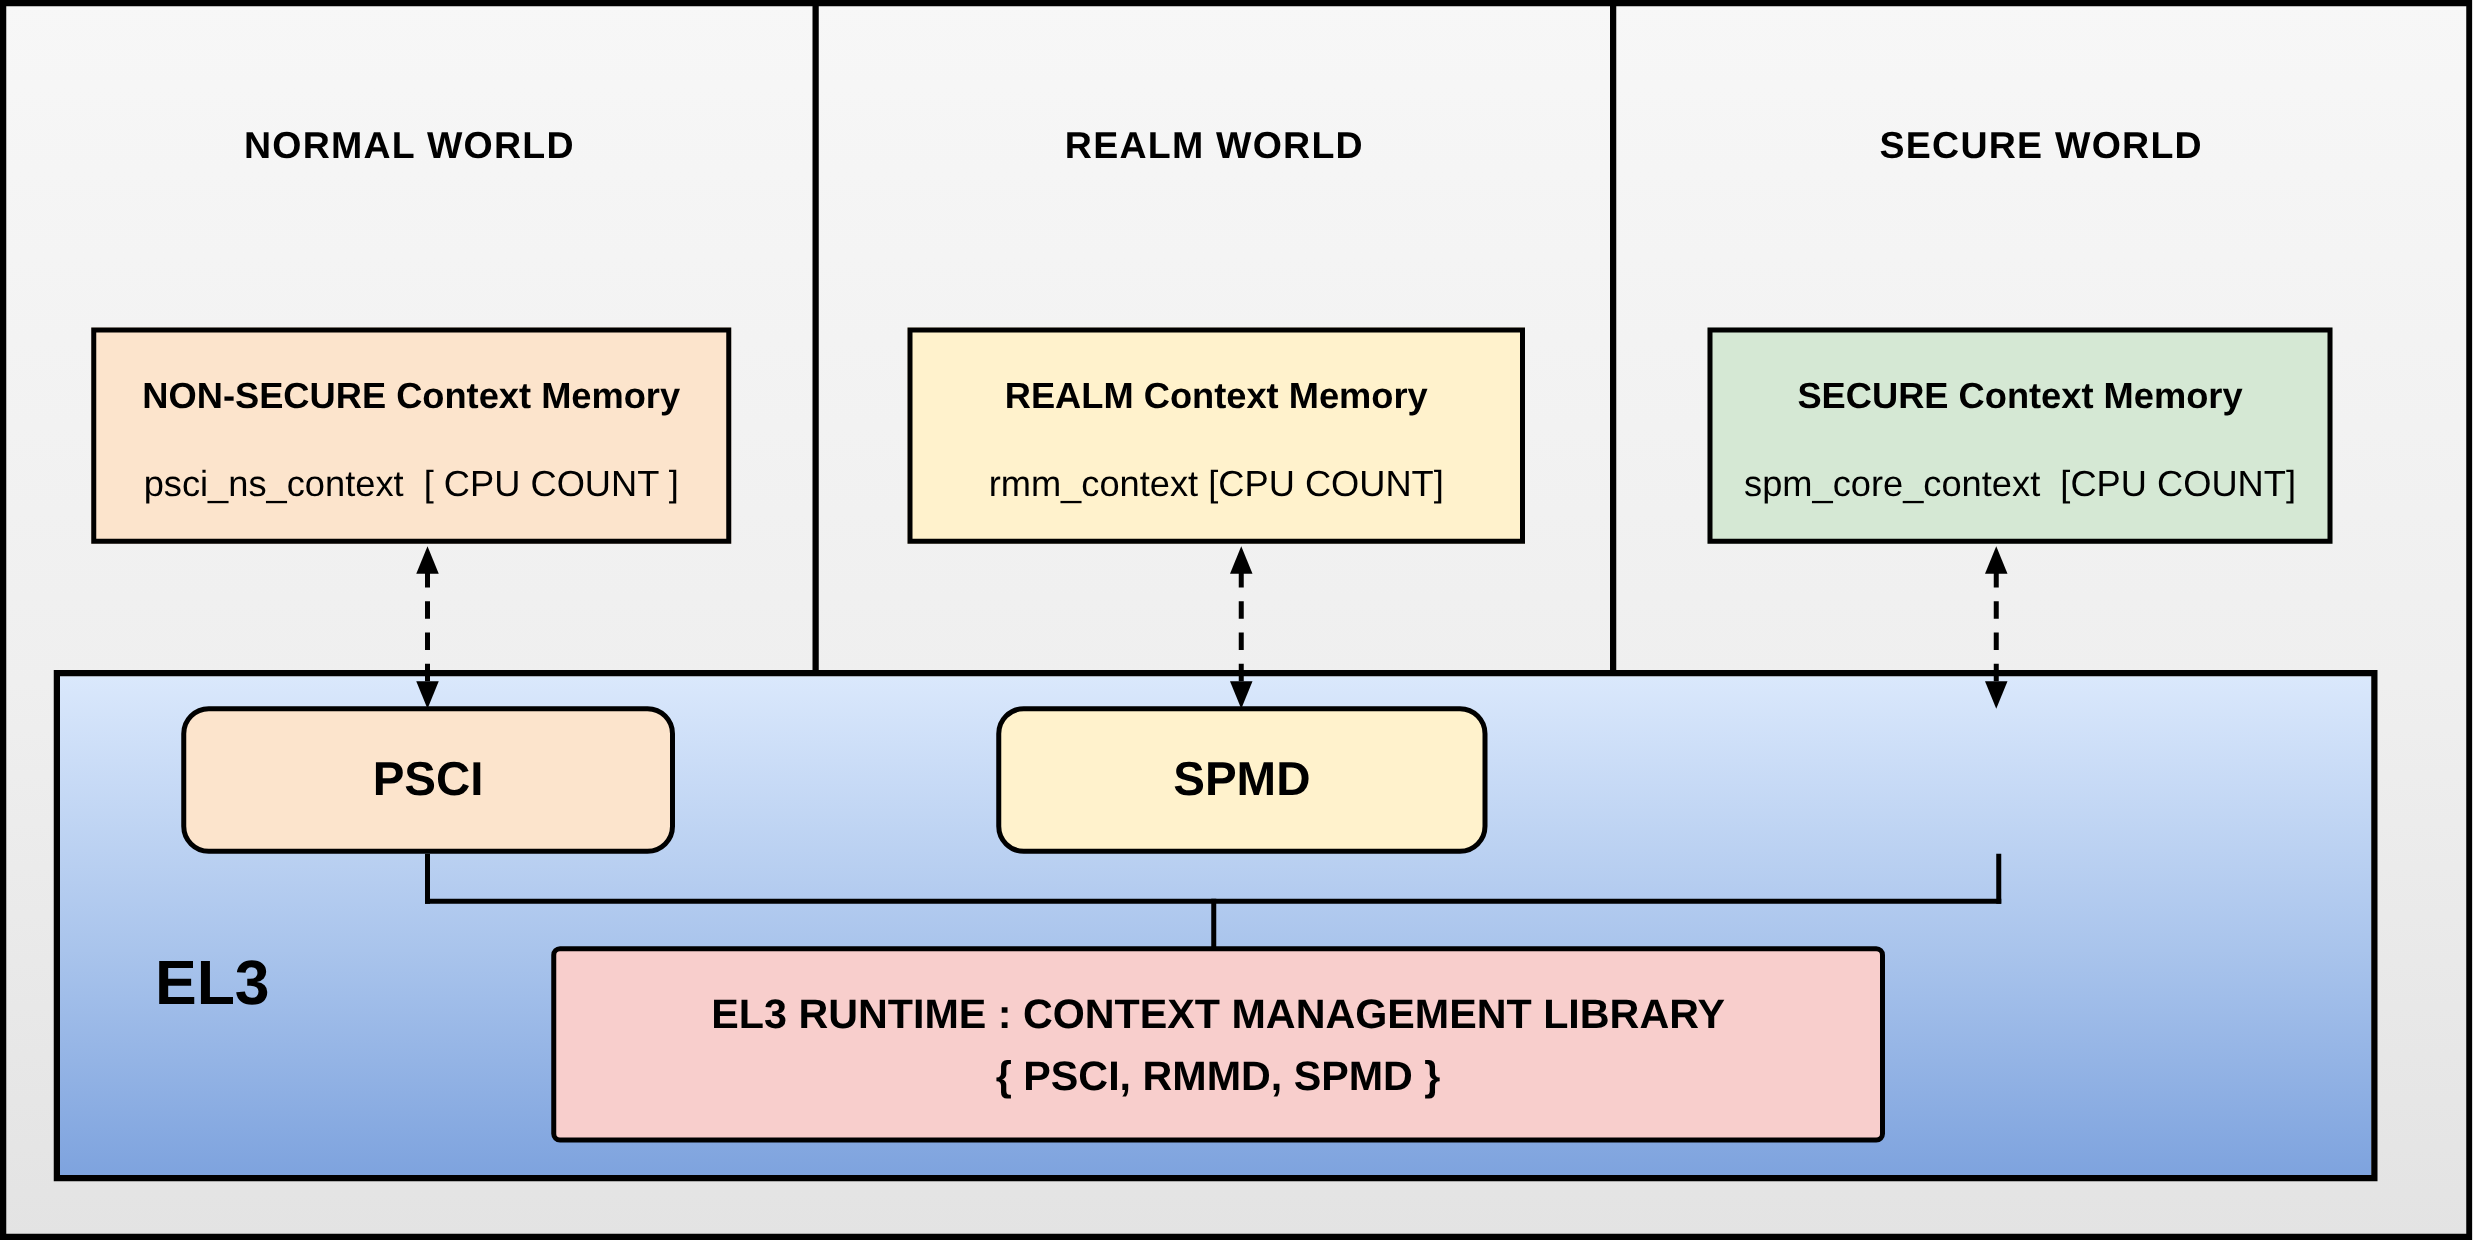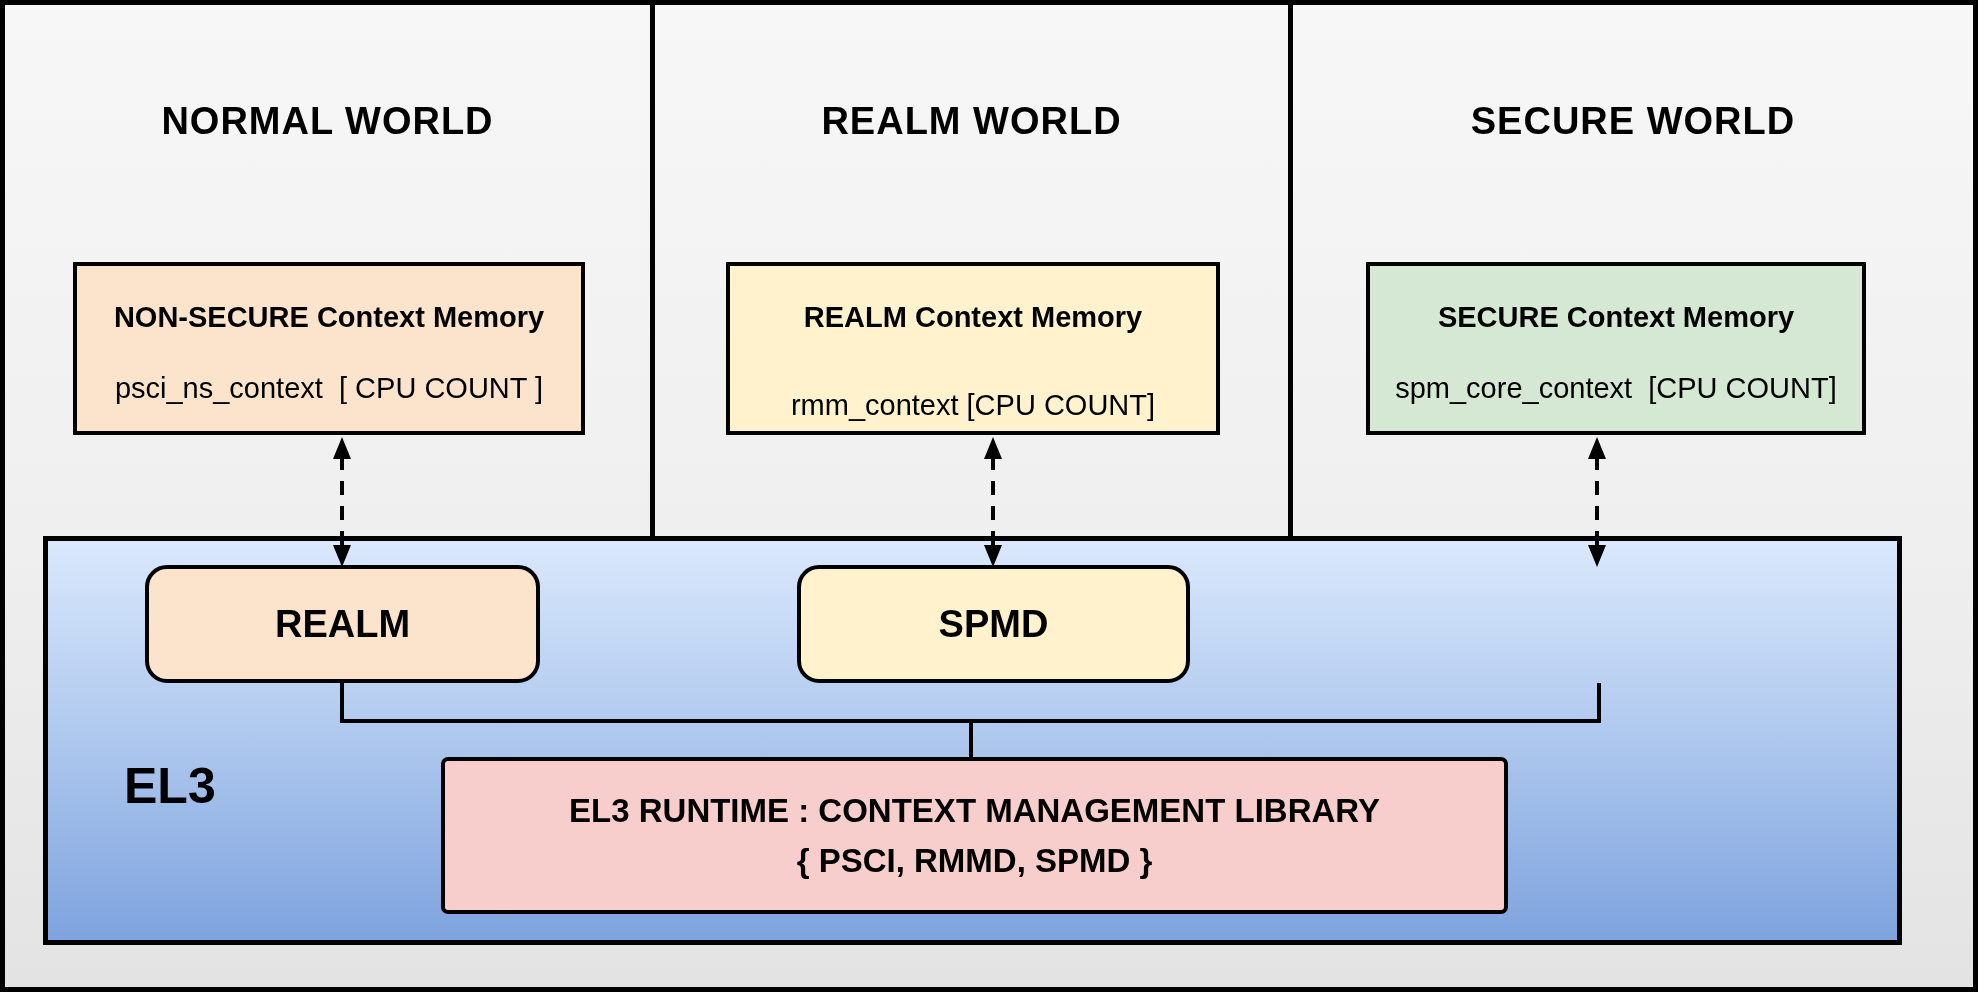--- a/index.html
+++ b/index.html
@@ -16,33 +16,33 @@
     border:5px solid #000;
     pointer-events:none;
     z-index:50;
   }
   .divider{
     position:absolute;top:0;width:5px;height:536px;
     background:#000;z-index:2;
   }
   .world-title{
     position:absolute;top:100px;
-    font-size:38px;font-weight:bold;letter-spacing:1px;
+    font-size:30px;font-weight:bold;letter-spacing:1px;
     text-align:center;z-index:3;
   }
   .mem-box{
     position:absolute;top:262px;height:173px;
     border:4px solid #000;box-sizing:border-box;
     display:flex;flex-direction:column;align-items:center;
     padding-top:33px;z-index:3;
   }
   .mem-title{font-size:29px;font-weight:bold;line-height:36px;}
   .mem-line{font-size:29px;line-height:36px;margin-top:35px;white-space:pre;}
   .fill-orange{background:#FCE4CC;}
-  .fill-yellow{background:#FFF2CC;gap:17px;}
+  .fill-yellow{background:#FFF2CC;}
   .fill-green{background:#D5E8D4;}
   .arrow{position:absolute;z-index:4;}
   .el3-region{
     position:absolute;left:43px;top:536px;width:1859px;height:409px;
     border:5px solid #000;box-sizing:border-box;
     background:linear-gradient(180deg,#DAE8FC 0%,#A9C4EC 55%,#7EA3DE 100%);
     z-index:1;
   }
   .el3-label{
     position:absolute;left:88px;top:760px;
@@ -106,21 +106,21 @@
   </svg>
 
   <div class="el3-region"></div>
   <div class="el3-label">EL3</div>
 
   <div class="connector" style="left:340px;top:683px;width:4px;height:40px;"></div>
   <div class="connector" style="left:1597px;top:683px;width:4px;height:40px;"></div>
   <div class="connector" style="left:340px;top:719px;width:1261px;height:4px;"></div>
   <div class="connector" style="left:969px;top:719px;width:4px;height:42px;"></div>
 
-  <div class="comp fill-orange" style="left:145px;width:395px;">REALM</div>
+  <div class="comp fill-orange" style="left:145px;width:395px;">PSCI</div>
   <div class="comp fill-yellow" style="left:797px;width:393px;">SPMD</div>
 
   <div class="runtime-box">
     <div class="runtime-line">EL3 RUNTIME : CONTEXT MANAGEMENT LIBRARY</div>
     <div class="runtime-line">{ PSCI, RMMD, SPMD }</div>
   </div>
 
   <div class="frame"></div>
 </div>
 

